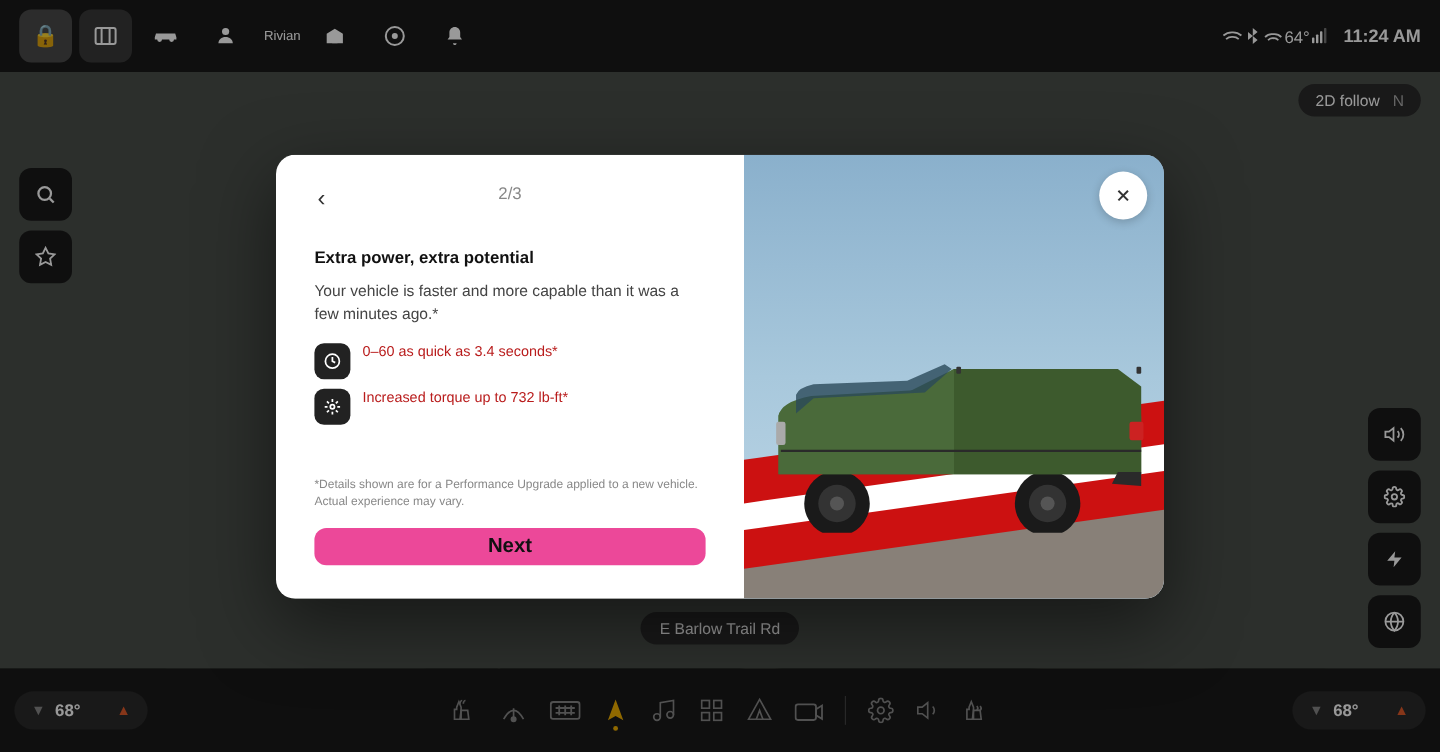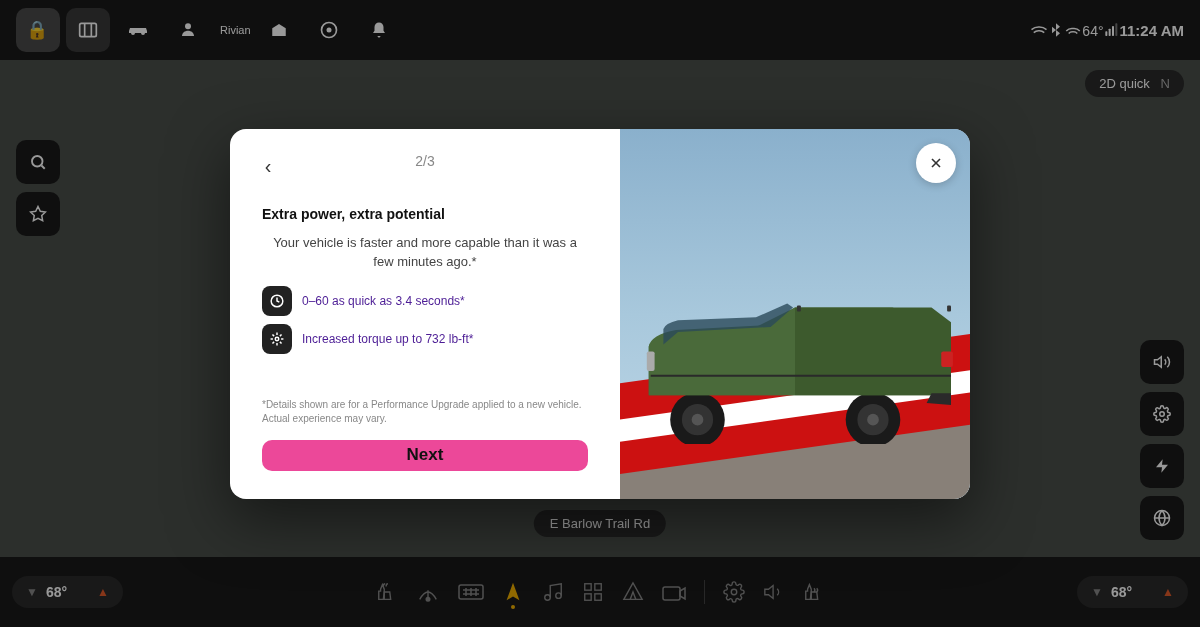--- a/index.html
+++ b/index.html
@@ -70,20 +70,21 @@
     .top-bar-right {
       display: flex;
       align-items: flex-end;
       color: white;
       font-size: 13px;
     }
     .time-display {
       font-size: 15px;
       font-weight: 600;
       color: white;
+      margin-left: 12px;
     }
     .follow-btn {
       background: #2a2a2a;
       border-radius: 20px;
       padding: 6px 14px;
       color: white;
       font-size: 13px;
       font-weight: 500;
     }
 
@@ -310,35 +311,34 @@
       font-weight: 700;
       color: #111;
       margin-bottom: 10px;
       line-height: 1.3;
     }
     .modal-subtitle {
       font-size: 13px;
       color: #444;
       line-height: 1.5;
       margin-bottom: 14px;
-      text-align: center;
     }
 
     .feature-list {
       display: flex;
       flex-direction: column;
       gap: 8px;
       margin-bottom: 10px;
     }
     .feature-item {
       display: flex;
-      align-items: center;
+      align-items: flex-start;
       gap: 10px;
       font-size: 12px;
-      color: #4c1d95;
+      color: #b91c1c;
     }
     .feature-icon {
       width: 30px;
       height: 30px;
       background: #222;
       border-radius: 8px;
       display: flex;
       align-items: center;
       justify-content: center;
       color: white;
@@ -482,21 +482,21 @@
     </div>
     <div class="map-ctrl-btn">
       <svg width="18" height="18" viewBox="0 0 24 24" fill="none" stroke="white" stroke-width="2">
         <polygon points="12,2 15.1,8.3 22,9.3 17,14.1 18.2,21 12,17.8 5.8,21 7,14.1 2,9.3 8.9,8.3"></polygon>
       </svg>
     </div>
   </div>
 
   <div style="position:absolute;top:10px;right:16px;z-index:5;">
     <div class="follow-btn">
-      <span>2D quick</span>
+      <span>2D follow</span>
       &nbsp;
       <span style="color:#aaa;">N</span>
     </div>
   </div>
 
   <div class="map-controls-right" style="top:280px;">
     <div class="map-ctrl-btn">
       <svg width="18" height="18" viewBox="0 0 24 24" fill="none" stroke="white" stroke-width="2">
         <polygon points="11 5 6 9 2 9 2 15 6 15 11 19 11 5"></polygon>
         <path d="M19.07 4.93a10 10 0 0 1 0 14.14M15.54 8.46a5 5 0 0 1 0 7.07"></path>

